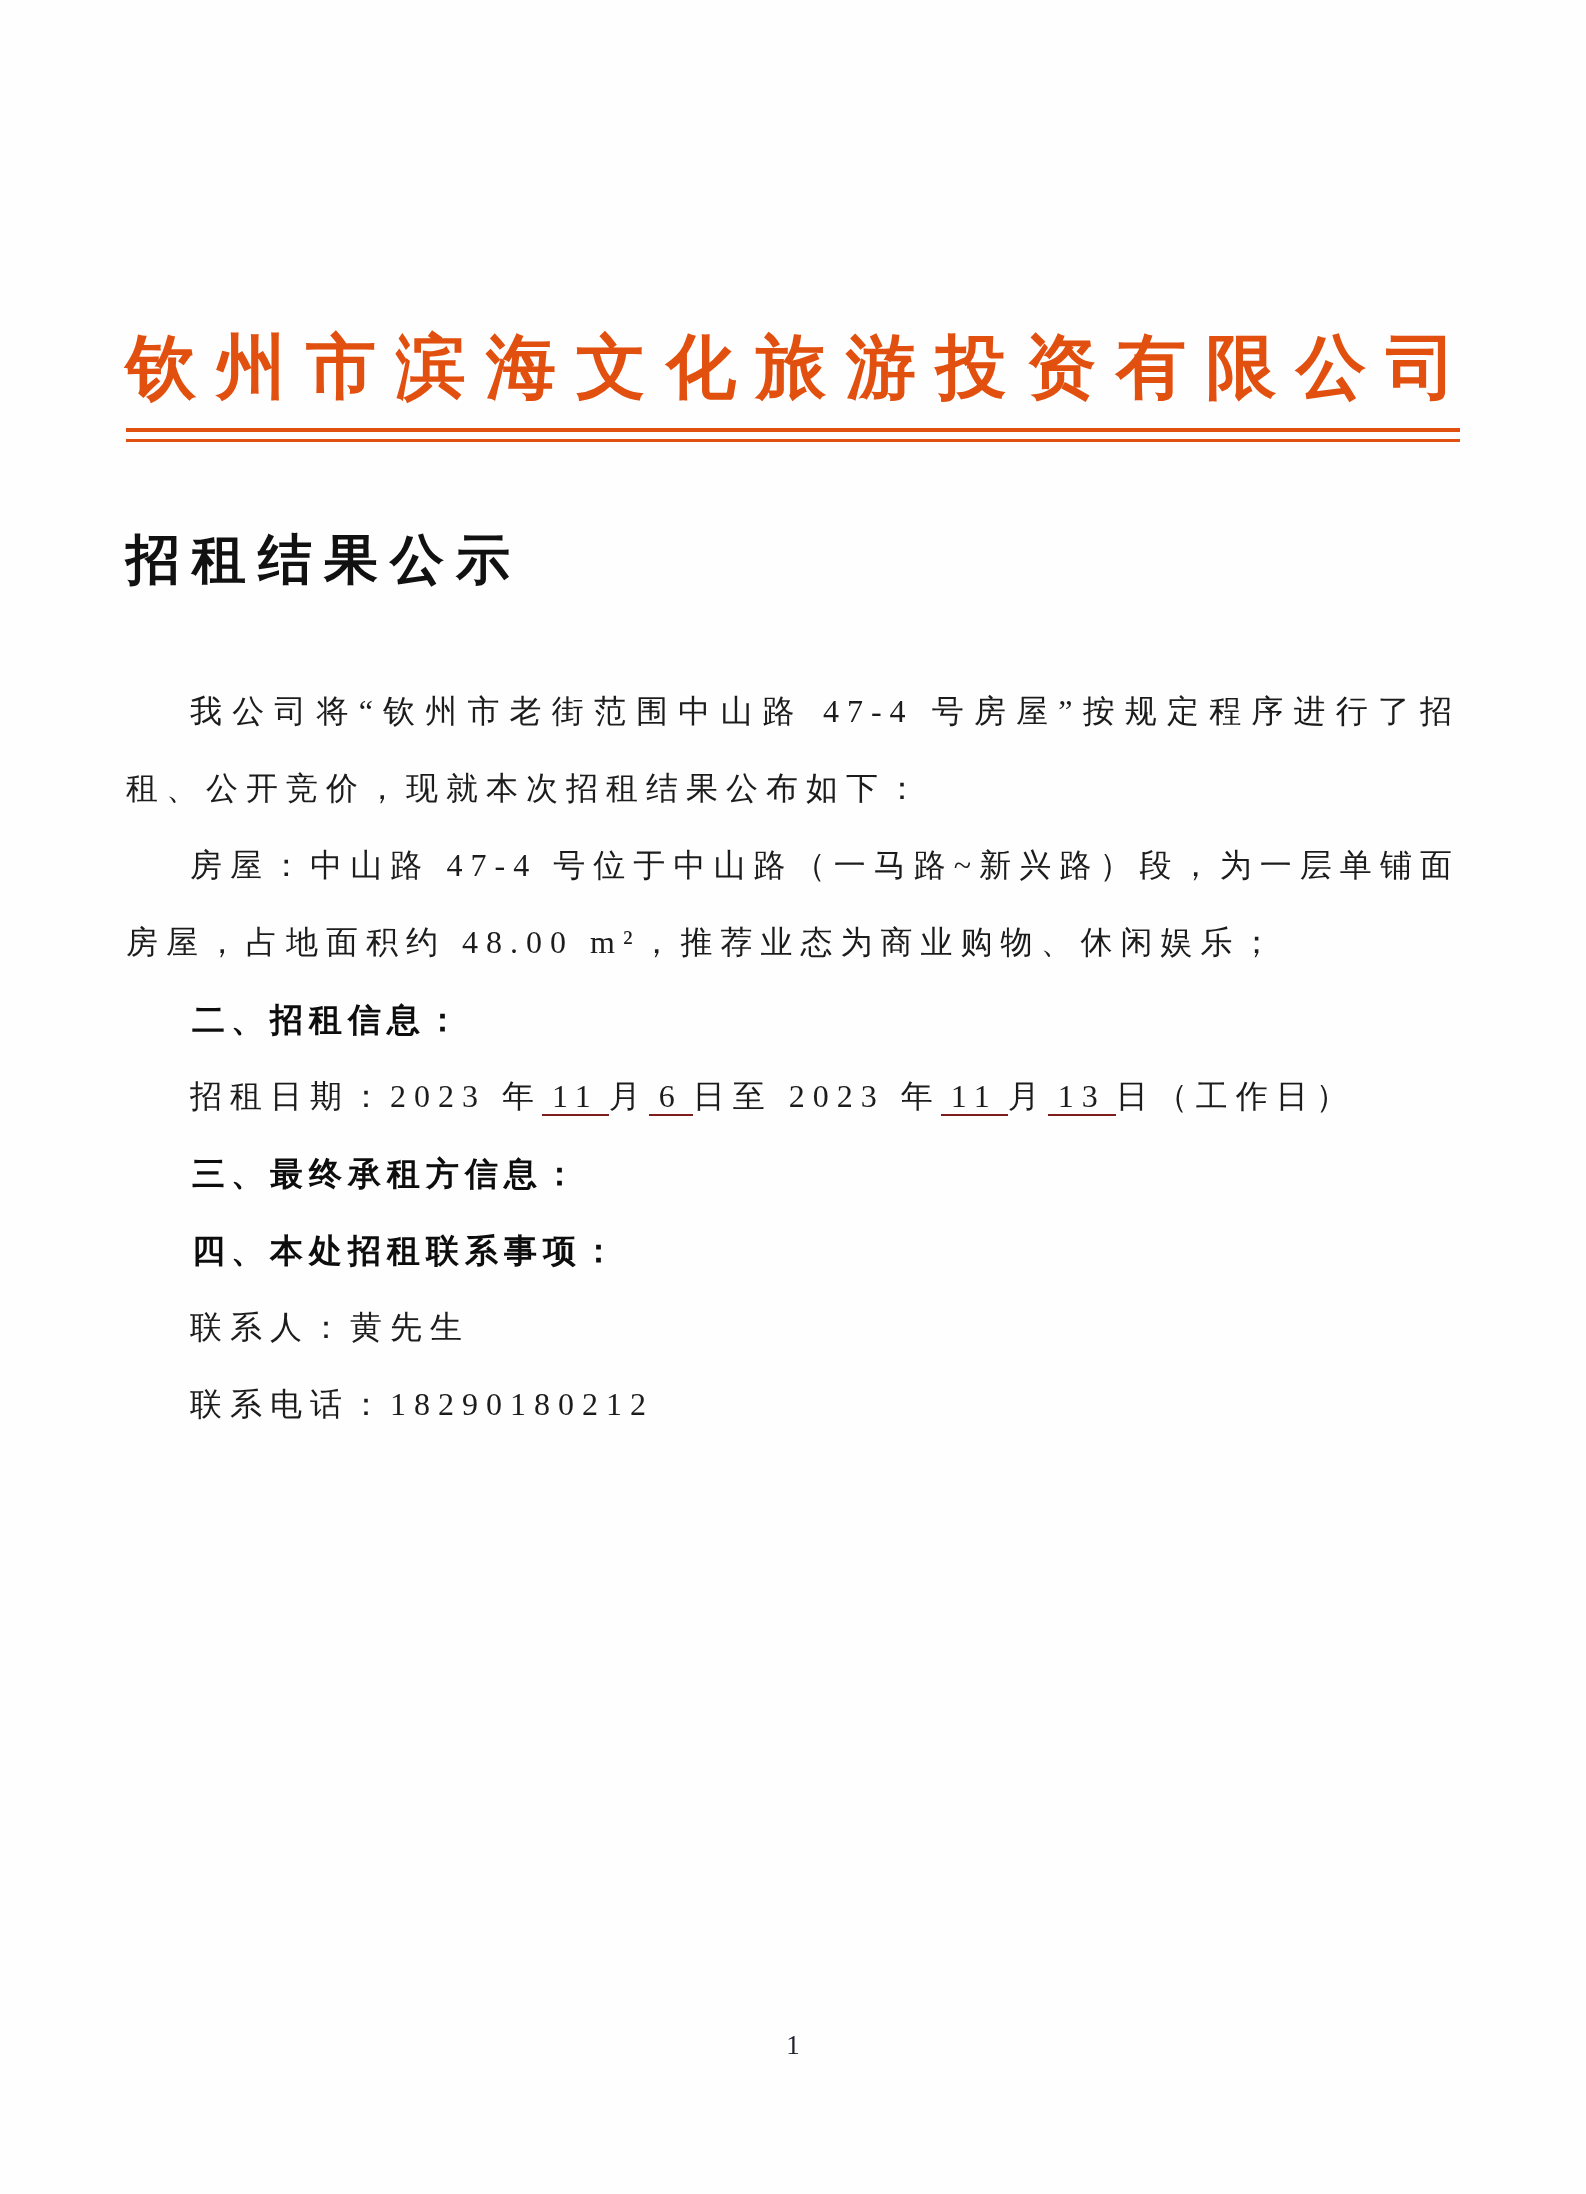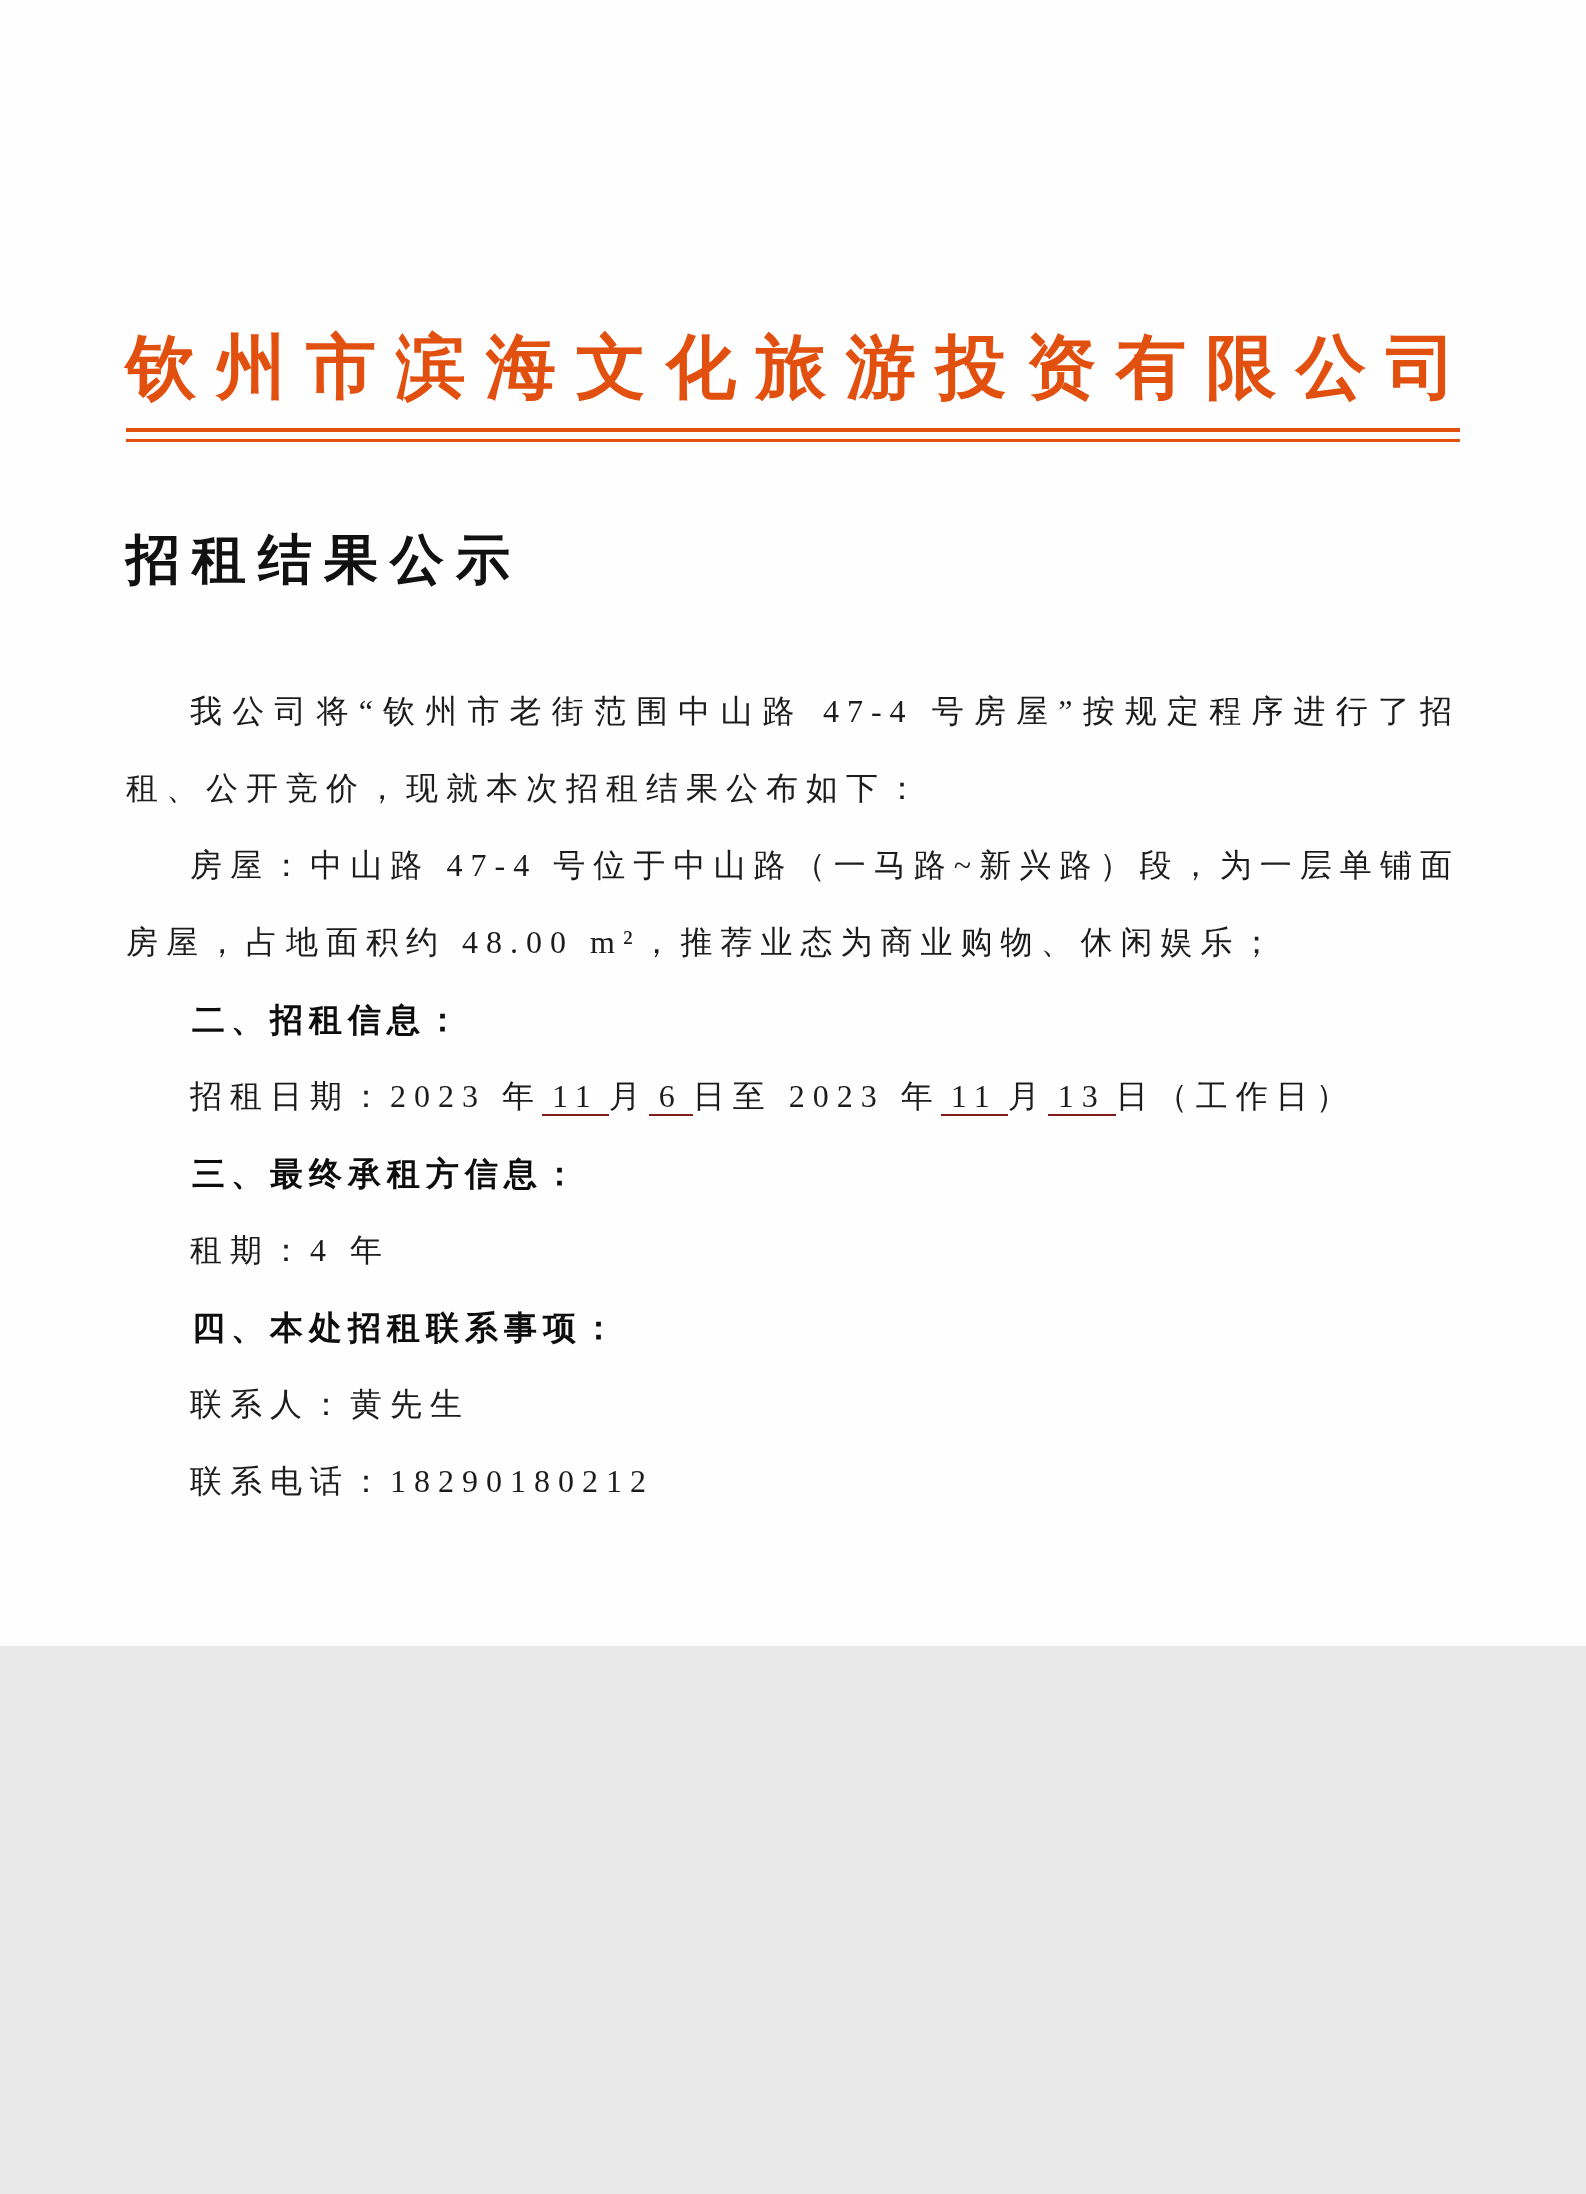--- a/index.html
+++ b/index.html
@@ -1,20 +1,20 @@
 <!DOCTYPE html>
 <html lang="zh"><head>
 <meta charset="utf-8">
 <style>
   * { margin: 0; padding: 0; box-sizing: border-box; }
   html, body { background: #e9e9e9; }
   .page {
     position: relative;
     width: 1586px;
-    height: 1646px;
+    height: 2194px;
     margin: 0 auto;
     background: #fefefe;
     padding: 0 126px;
     overflow: hidden;
     font-family: "Liberation Serif", "DejaVu Serif", serif;
     color: #1c1c1c;
   }
   .company-header {
     margin-top: 330px;
     text-align: center;
@@ -89,21 +89,20 @@
 
     <p class="sec-heading">二、招租信息：</p>
 
     <p><span>招租日期：2023 年</span><span class="u">11</span><span>月</span><span class="u">6</span><span>日至 2023 年</span><span class="u">11</span><span>月</span><span class="u">13</span><span>日（工作日）</span></p>
 
 
     <p class="sec-heading">三、最终承租方信息：</p>
 
 
 
-    <p>租期：4 年</p>
 
     <p class="sec-heading">四、本处招租联系事项：</p>
 
     <p>联系人：黄先生</p>
 
     <p>联系电话：18290180212</p>
 
   </div>
 
   <div class="page-number">1</div>

